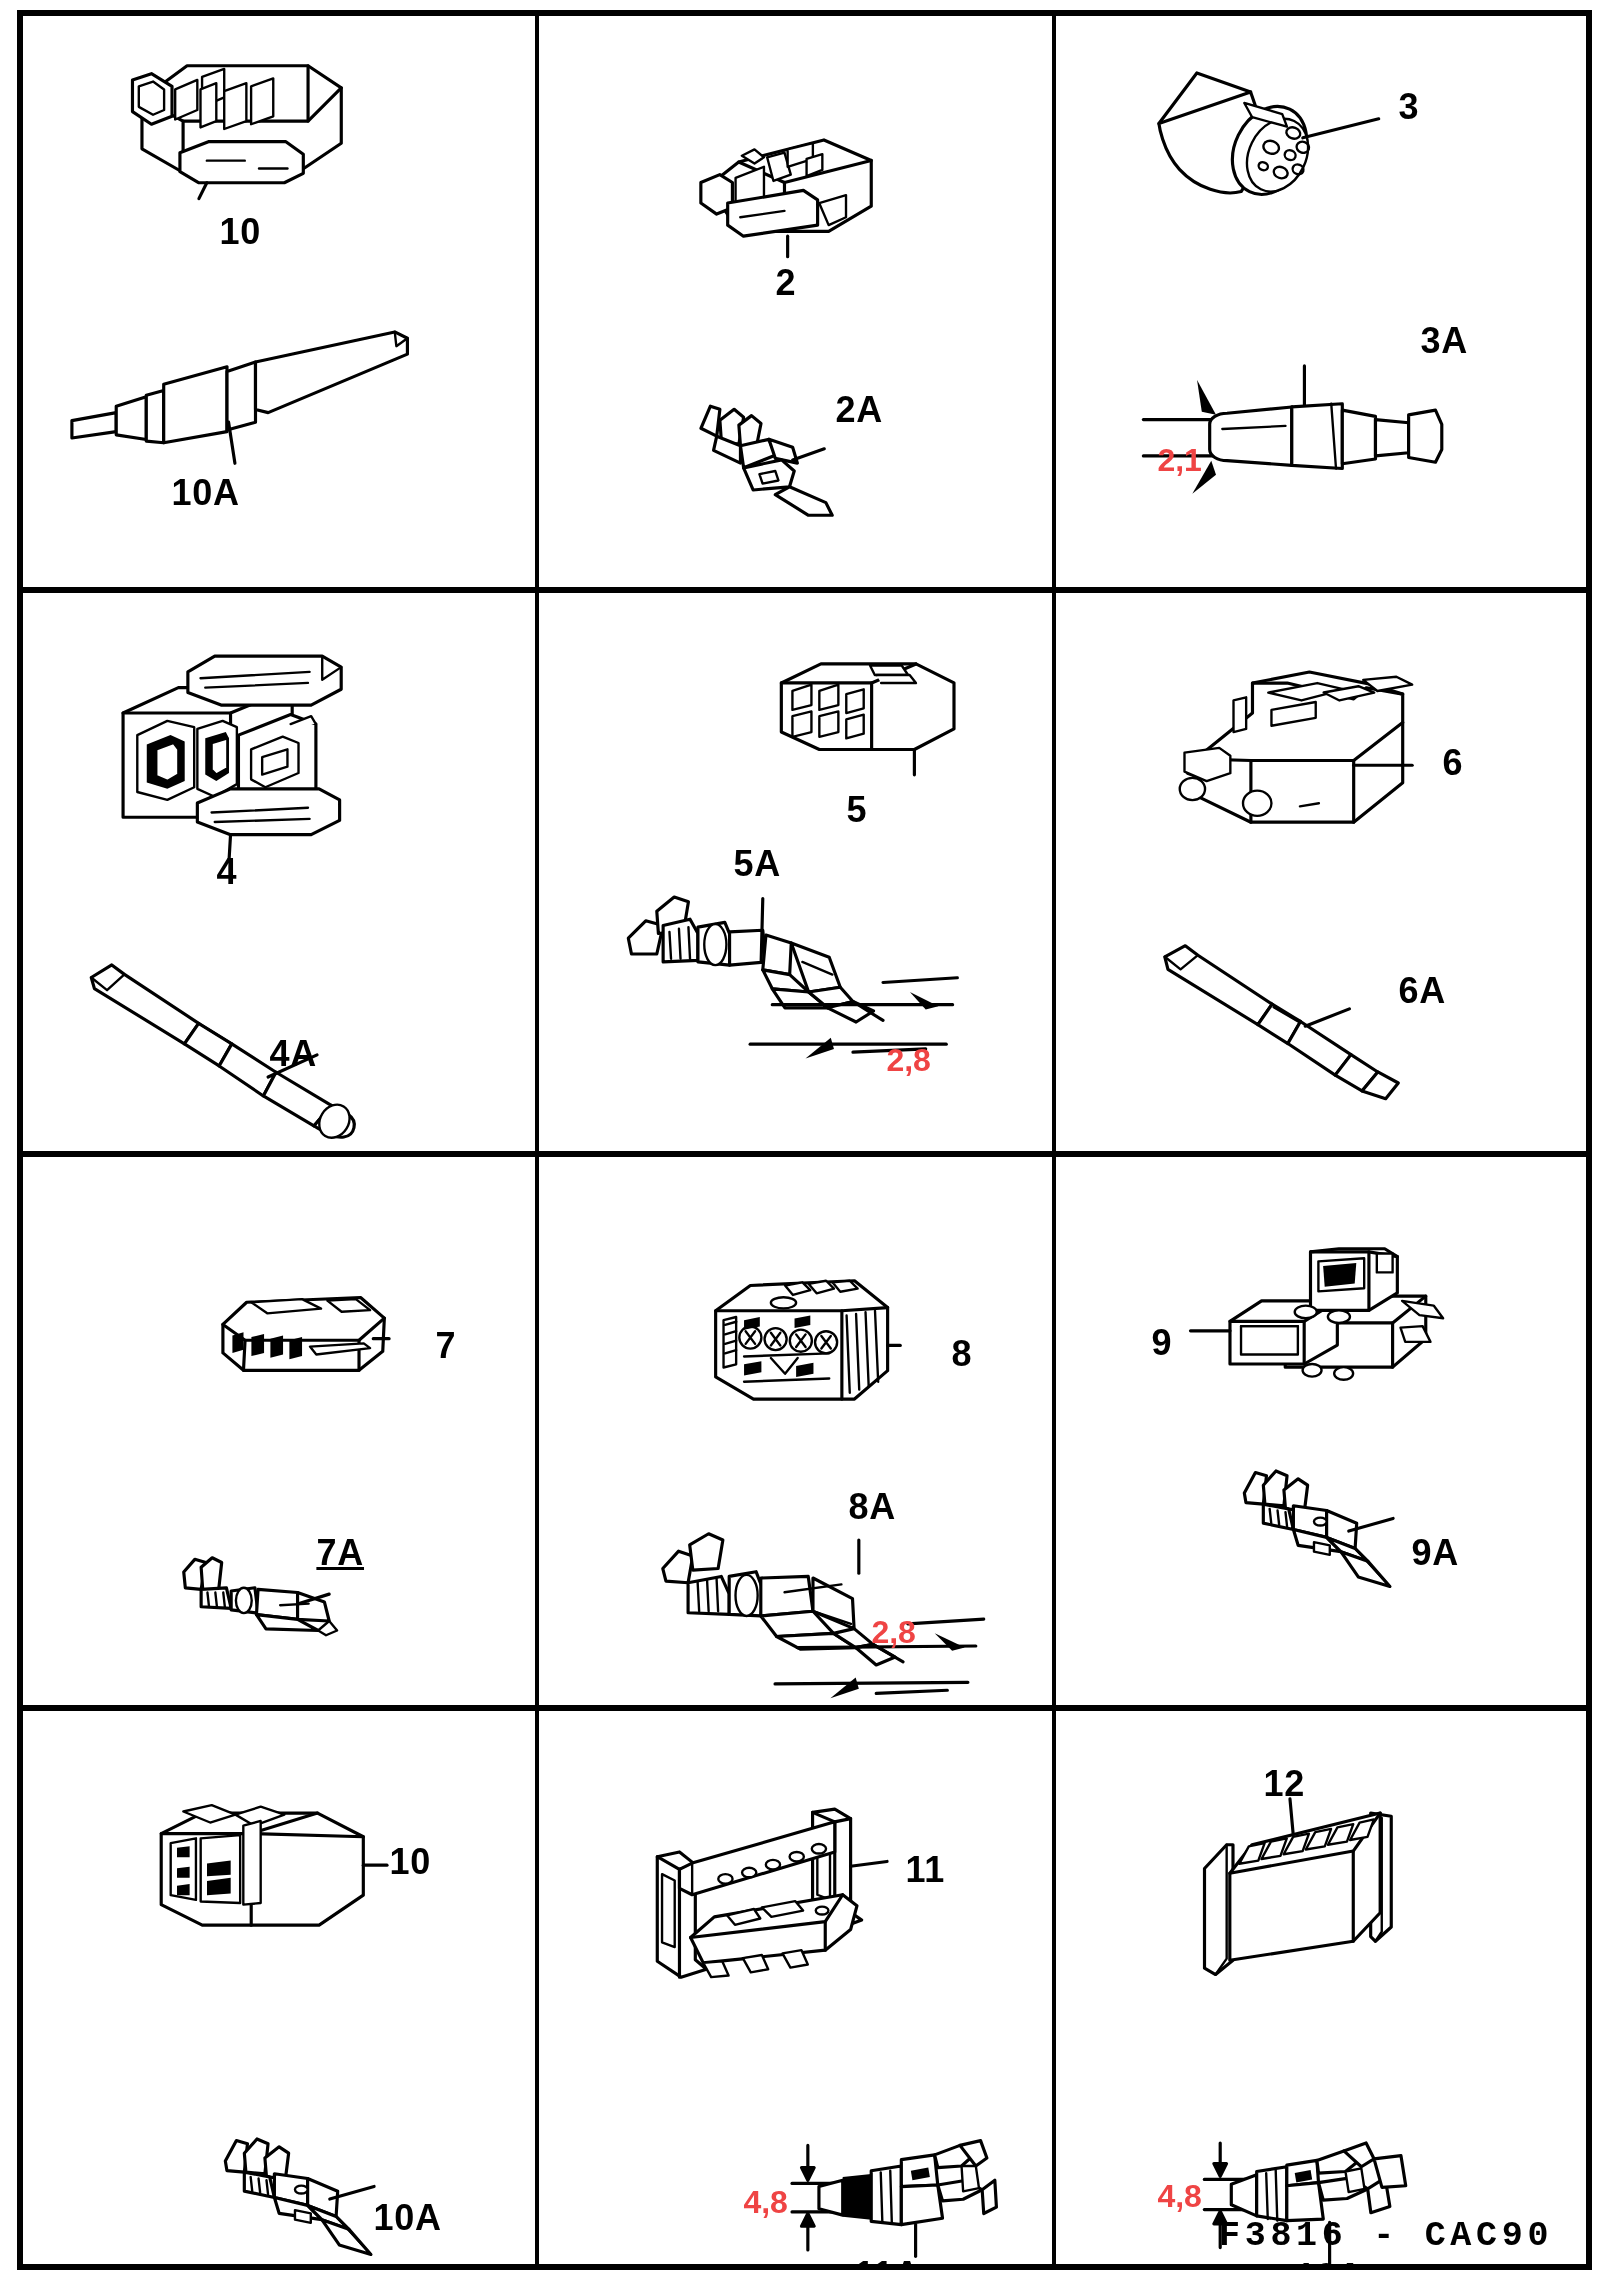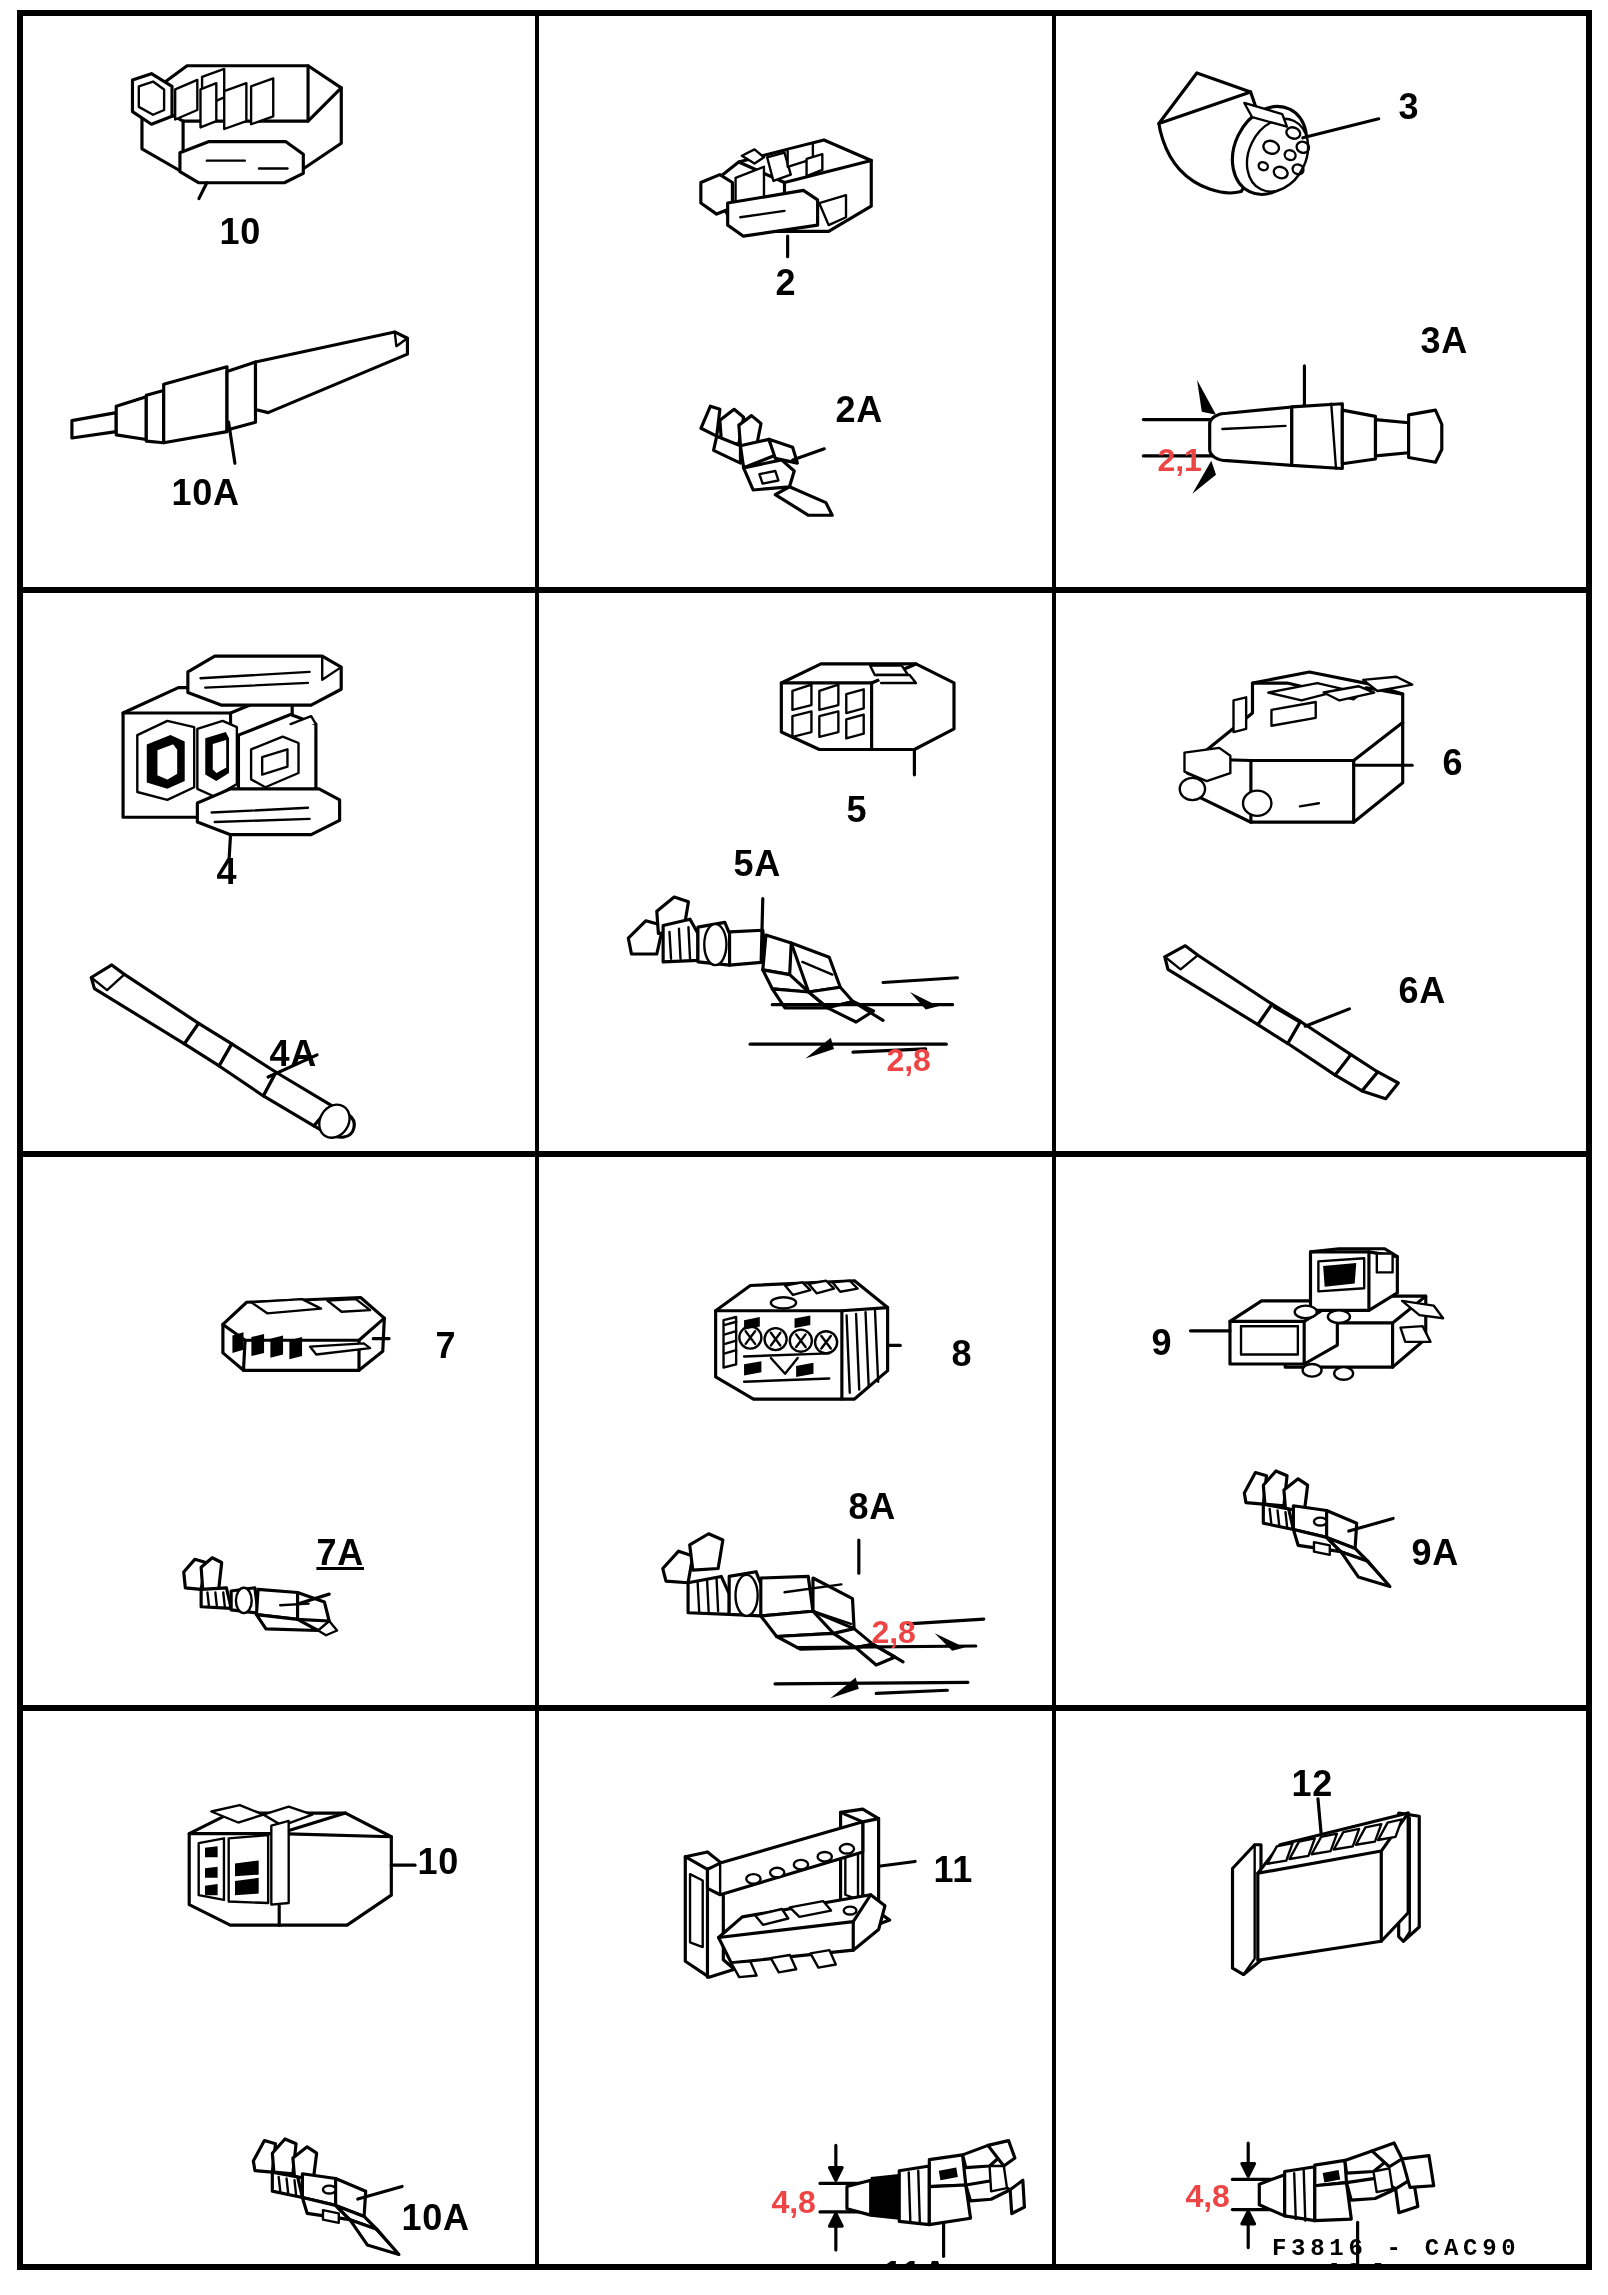--- a/index.html
+++ b/index.html
@@ -30,21 +30,21 @@
     grid-template-rows:583px 564px 554px 1fr;
   }
   .cell{
     position:relative;
     box-sizing:border-box;
     border-right:4px solid #000;
     border-bottom:6.3px solid #000;
     overflow:hidden;
   }
   .cell.c3{border-right:none;}
-  .cell.r4{border-bottom:none;margin-left:28px;}
+  .cell.r4{border-bottom:none;}
 
   
   .fig{position:absolute;}
   .fig svg{display:block;overflow:visible;}
 
   
   .lbl{
     position:absolute;
     font-family:"Liberation Sans", sans-serif;
     font-weight:bold;
@@ -59,27 +59,26 @@
     font-family:"Liberation Sans", sans-serif;
     font-weight:bold;
     font-size:32px;
     line-height:1;
     color:#ef4444;
     white-space:nowrap;
   }
   
   #footer{
     position:absolute;
-    left:1272px; top:2216px;
+    left:1219px; top:2216px;
     font-family:"Liberation Mono", monospace;
-    font-size:24px;
+    font-size:35px;
     font-weight:bold;
     letter-spacing:4.7px;
     white-space:nowrap;
-    margin-top:19px;
   }
 </style>
 </head>
 <body>
 
 <div id="plate"></div>
 
 <div id="grid">
 
   <div class="cell c1 r1">

